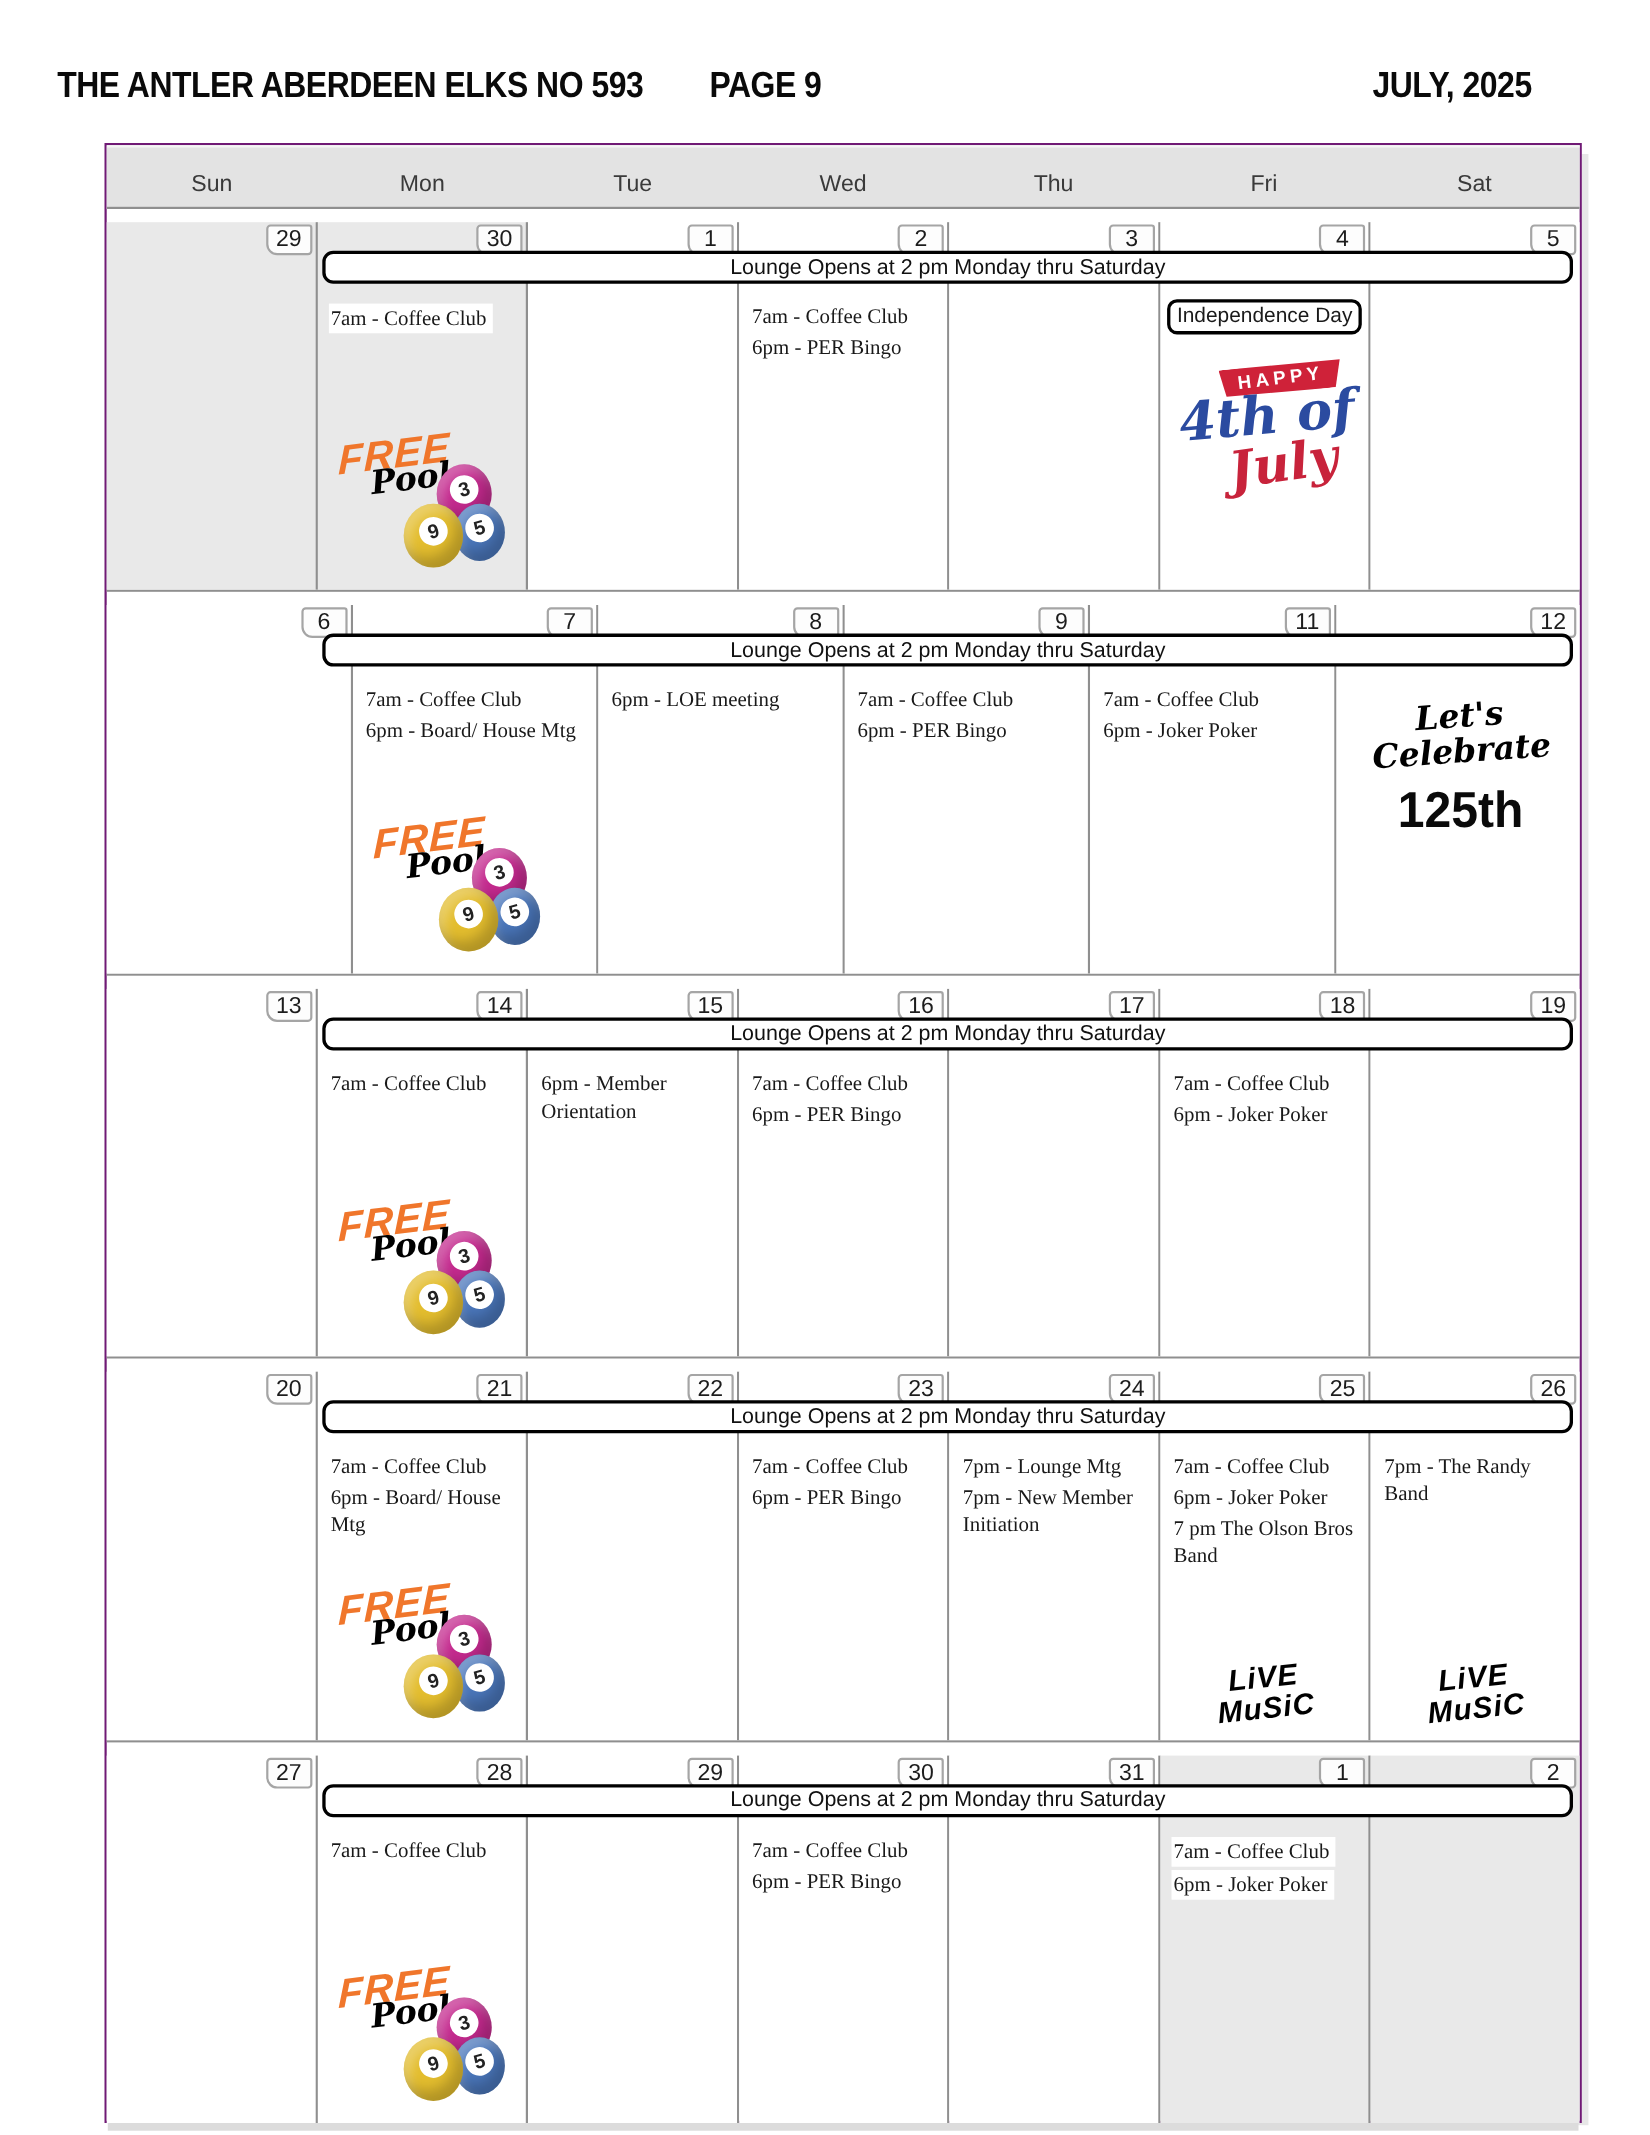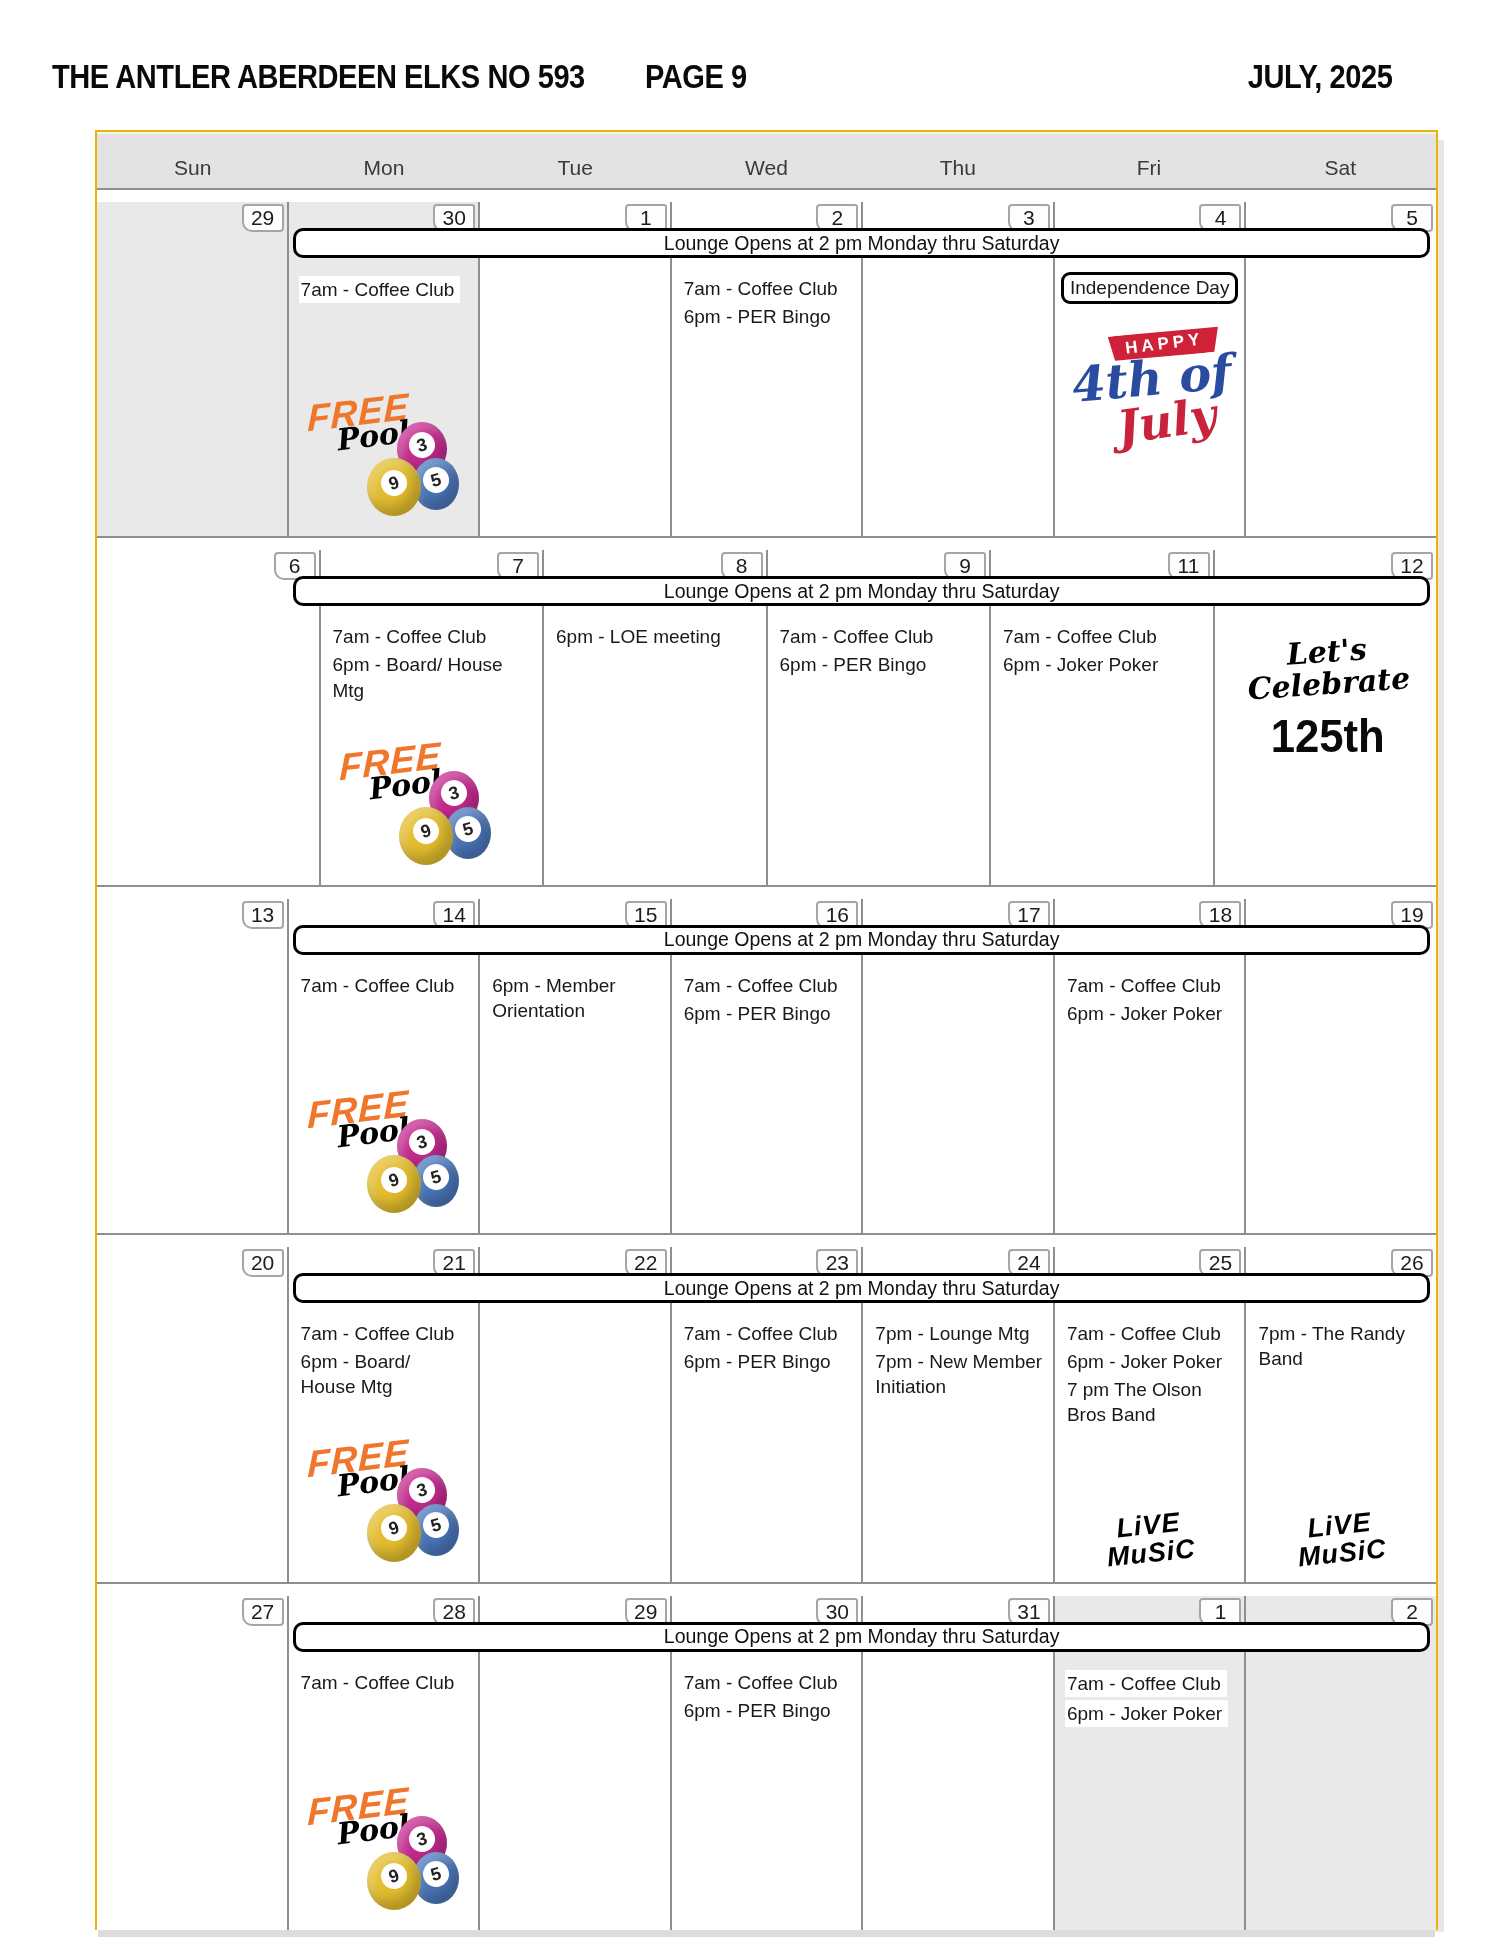--- a/index.html
+++ b/index.html
@@ -12,21 +12,21 @@
   .club-title,.page-label,.month-label{
     position:absolute;top:58px;font-size:33px;font-weight:800;color:#0a0a0a;
     letter-spacing:-.5px;transform:scaleX(.88);transform-origin:left center;white-space:nowrap;
   }
   .club-title{left:52px;}
   .page-label{left:645px;}
   .month-label{right:108px;transform-origin:right center;}
   
   .calendar{
     position:absolute;left:95px;top:130px;width:1343px;height:1800px;
-    background:#fff;border:2px solid #eab308;box-sizing:border-box;
+    background:#fff;border:2px solid #701a75;box-sizing:border-box;
     box-shadow:0 10px 0 -3px #dcdcdc,10px 6px 0 -4px #e7e7e7;
   }
   .dayheader-row{
     display:flex;height:58px;background:#e3e3e3;border-bottom:2px solid #8f8f8f;
     box-sizing:border-box;box-shadow:inset 0 2px 0 #f5f5f5;
   }
   .dayheader{
     flex:1;display:flex;align-items:flex-end;justify-content:center;
     font-size:21px;color:#3a3a3a;padding-bottom:8px;
   }
@@ -48,21 +48,21 @@
   }
   
   .banner{
     position:absolute;left:calc(100%/7 + 5px);right:6px;top:38px;height:30px;
     background:#fff;border:3px solid #000;border-radius:10px;z-index:6;
     display:flex;align-items:center;justify-content:center;
     font-size:19.5px;color:#111;box-sizing:border-box;
   }
   
   .events{position:relative;font-size:19px;line-height:1.32;color:#191919;z-index:2;}
-  .event{margin-bottom:3px;word-break:break-word;}
+  .event{margin-bottom:3px;word-break:break-word;font-family:Liberation Serif, serif;}
   .cell.muted .event{background:#fff;display:inline-block;padding:1px 6px 1px 2px;margin-left:-2px;}
   
   .free-pool{position:absolute;left:16px;bottom:16px;width:170px;height:128px;z-index:2;}
   .fp-free{
     position:absolute;left:2px;top:0;font-size:37px;font-weight:800;font-style:italic;
     letter-spacing:1px;transform:rotate(-7deg) skewX(-8deg);white-space:nowrap;
   }
   .fp-pool{
     position:absolute;left:32px;top:26px;font-size:30px;font-weight:700;font-style:italic;
     font-family:"DejaVu Serif",serif;color:#000;transform:rotate(-7deg);white-space:nowrap;

